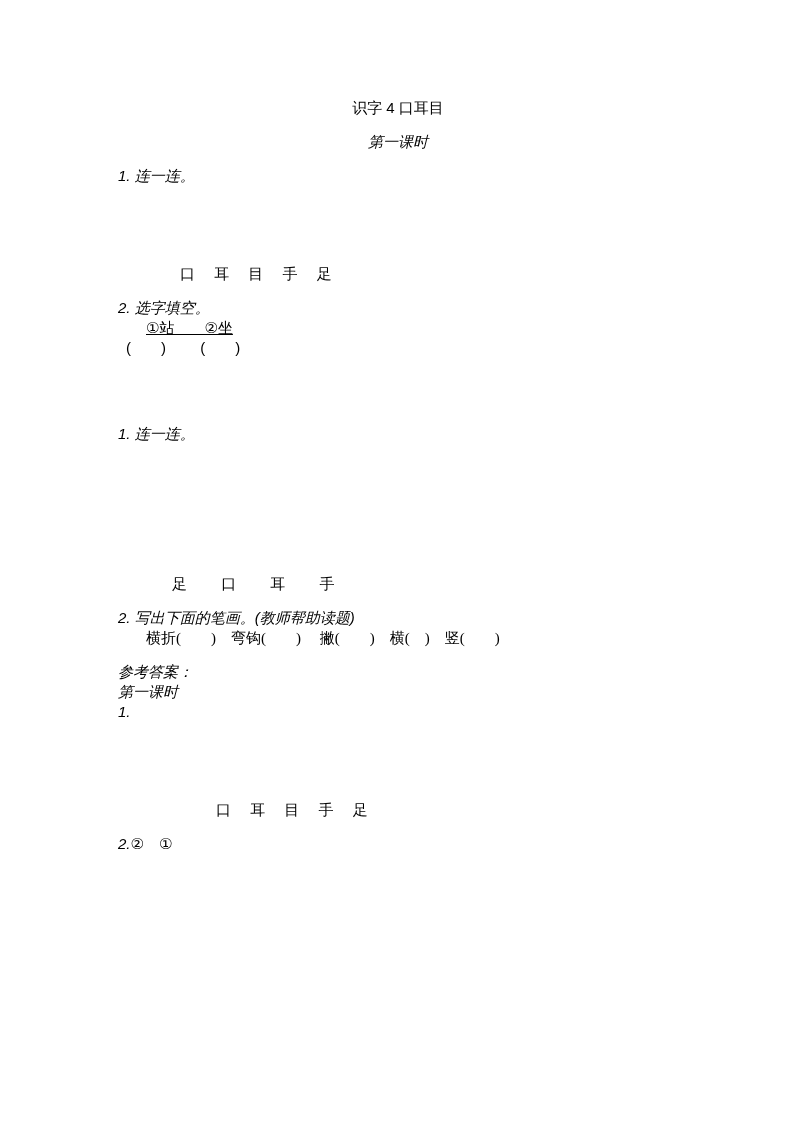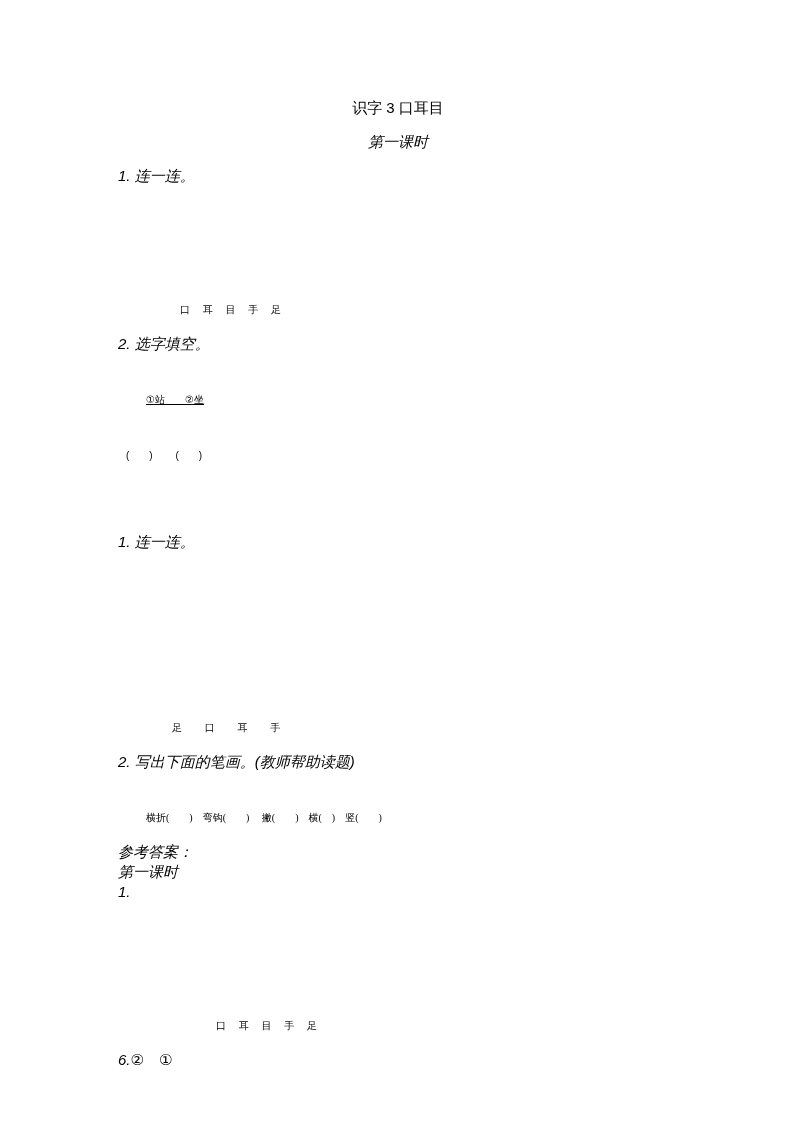--- a/index.html
+++ b/index.html
@@ -36,33 +36,32 @@
     line-height: 20px;
     text-align: center;
     white-space: pre;
   }
   .gap-sm { height: 14px; }
   .gap-md { height: 26px; }
   .gap-lg { height: 52px; }
   .gap-xl { height: 78px; }
   .gap-xxl { height: 104px; }
   .charrow {
-    font-size: 10px;
+    font-size: 15px;
     line-height: 20px;
     white-space: pre;
-    margin-top: 36px;
   }
 </style>
 </head>
 <body>
 
 <div class="page">
   <div class="content">
 
-    <div class="title">识字 3 口耳目</div>
+    <div class="title">识字 4 口耳目</div>
 
     <div class="gap-sm"></div>
 
     <div class="line center">第一课时</div>
 
     <div class="gap-sm"></div>
 
     <div class="line">1. 连一连。</div>
 
     <div class="gap-xl"></div>
@@ -102,16 +101,16 @@
     <div class="line">第一课时</div>
 
     <div class="line">1.</div>
 
     <div class="gap-xl"></div>
 
     <div class="charrow" style="padding-left:98px;">口　 耳　 目　 手　 足</div>
 
     <div class="gap-sm"></div>
 
-    <div class="line">6.②　①</div>
+    <div class="line">2.②　①</div>
 
   </div>
 </div>
 
 </body></html>

